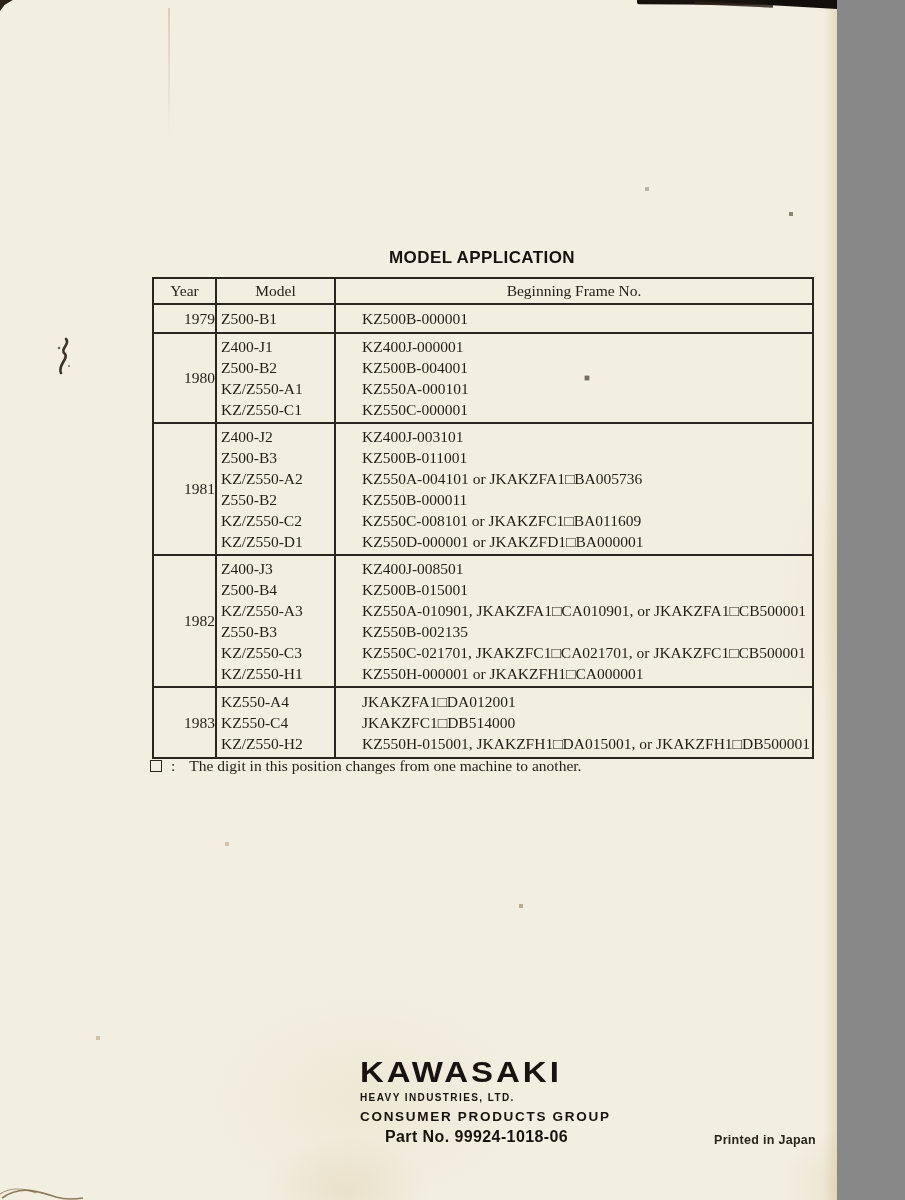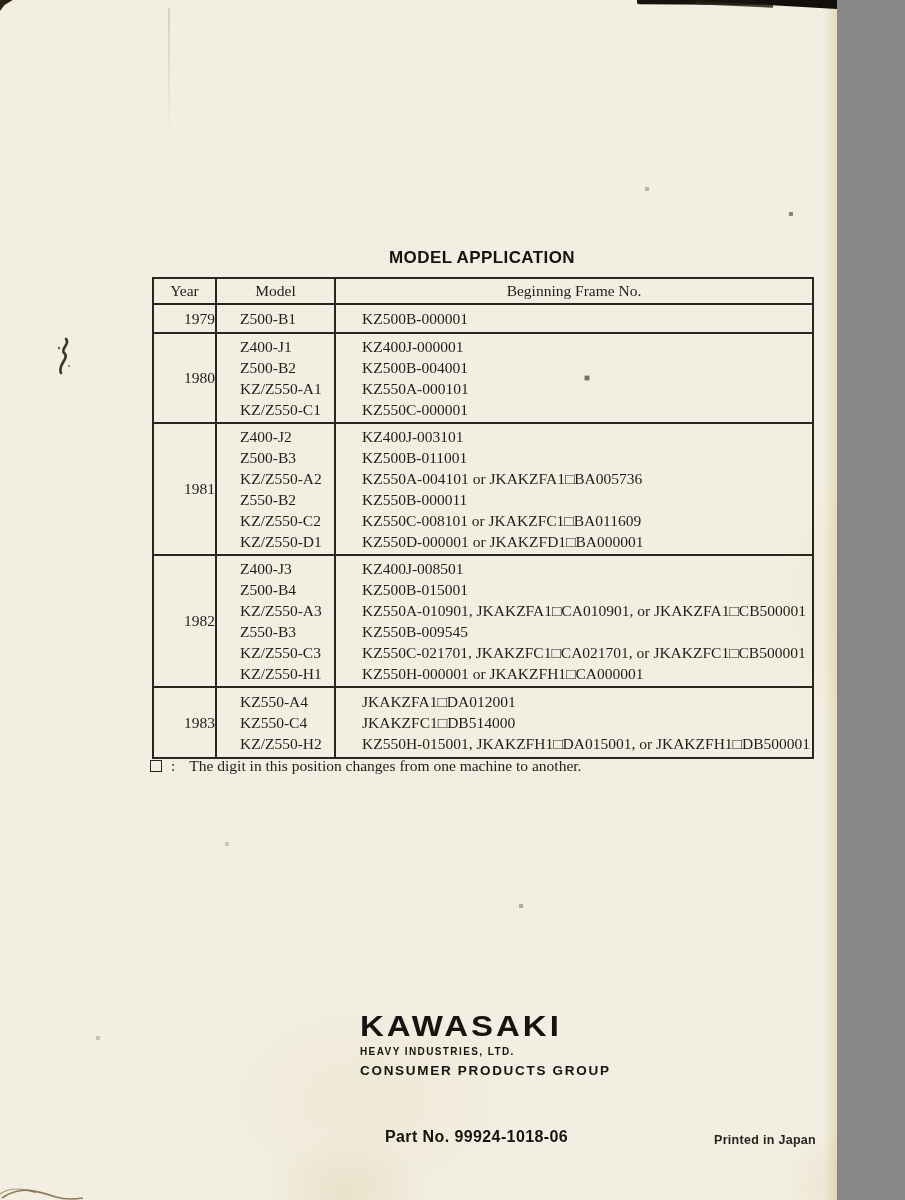--- a/index.html
+++ b/index.html
@@ -33,36 +33,36 @@
   .model-table col.c-model { width:119px; }
   .model-table col.c-frame { width:478px; }
   .model-table th, .model-table td {
     border:2px solid #2a251e; padding:0; vertical-align:middle;
   }
   .model-table th { font-weight:normal; height:24px; text-align:center; }
   .year-cell { text-align:right; }
   .stack { padding:2px 0; }
   .pad3 .stack { padding:3px 0; }
   .line { line-height:21px; white-space:nowrap; overflow:hidden; }
-  .models .line { padding-left:23px; }
+  .models .line { padding-left:4px; }
   .frames .line { padding-left:26px; }
 
   
   .footnote {
     position:absolute; top:757px; left:150px;
     font-size:15.5px; color:#211d17; white-space:nowrap;
   }
   .fnsq {
     display:inline-block; width:10px; height:10px;
     border:1.8px solid #2a251e; margin-right:9px; vertical-align:-1px;
   }
   .fncolon { margin-right:14px; }
 
   
-  .brand { position:absolute; left:360px; top:1008px; font-family:"Liberation Sans", sans-serif; color:#17130e; }
+  .brand { position:absolute; left:360px; top:1054px; font-family:"Liberation Sans", sans-serif; color:#17130e; }
   .brand-logo {
     font-weight:bold; font-size:33px; letter-spacing:3px;
     transform:scaleY(.92); transform-origin:left top; white-space:nowrap;
   }
   .brand-sub1 { font-weight:bold; font-size:10px; letter-spacing:1.4px; margin-top:0px; white-space:nowrap; }
   .brand-sub2 { font-weight:bold; font-size:13.5px; letter-spacing:1.7px; margin-top:6px; white-space:nowrap; }
 
   
   .part-no {
     position:absolute; left:385px; top:1128px;
@@ -206,21 +206,21 @@
           <div class="line">Z550-B3</div>
           <div class="line">KZ/Z550-C3</div>
           <div class="line">KZ/Z550-H1</div>
         </div>
           </td>
         <td class="frames">
             <div class="stack">
           <div class="line">KZ400J-008501</div>
           <div class="line">KZ500B-015001</div>
           <div class="line">KZ550A-010901, JKAKZFA1□CA010901, or JKAKZFA1□CB500001</div>
-          <div class="line">KZ550B-009545</div>
+          <div class="line">KZ550B-002135</div>
           <div class="line">KZ550C-021701, JKAKZFC1□CA021701, or JKAKZFC1□CB500001</div>
           <div class="line">KZ550H-000001 or JKAKZFH1□CA000001</div>
         </div>
           </td>
       </tr>
 
       <tr class="pad3">
         <td class="year-cell">1983</td>
         <td class="models">
             <div class="stack">

